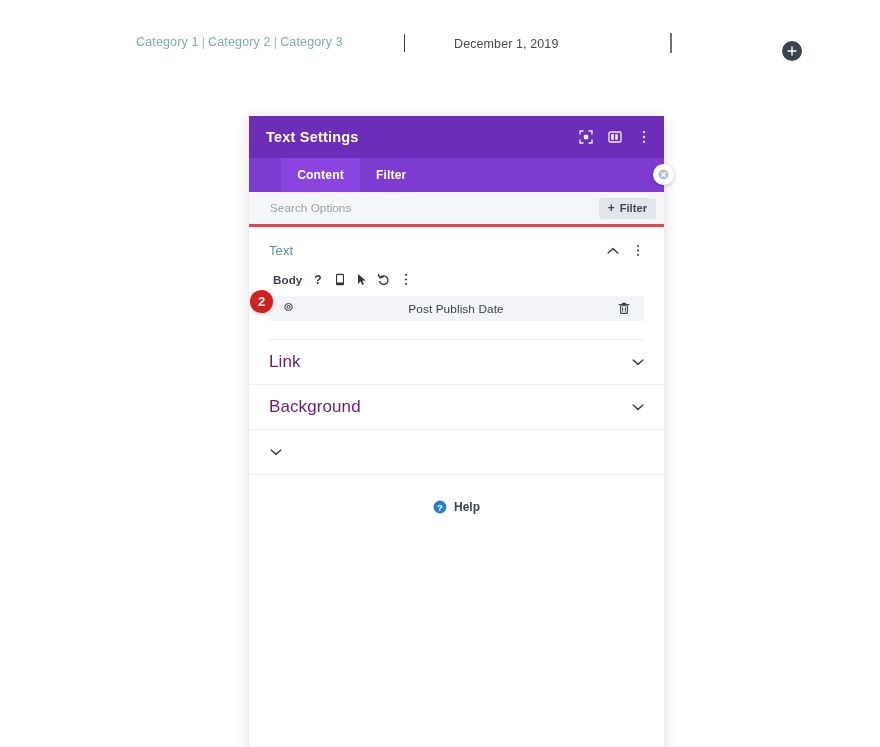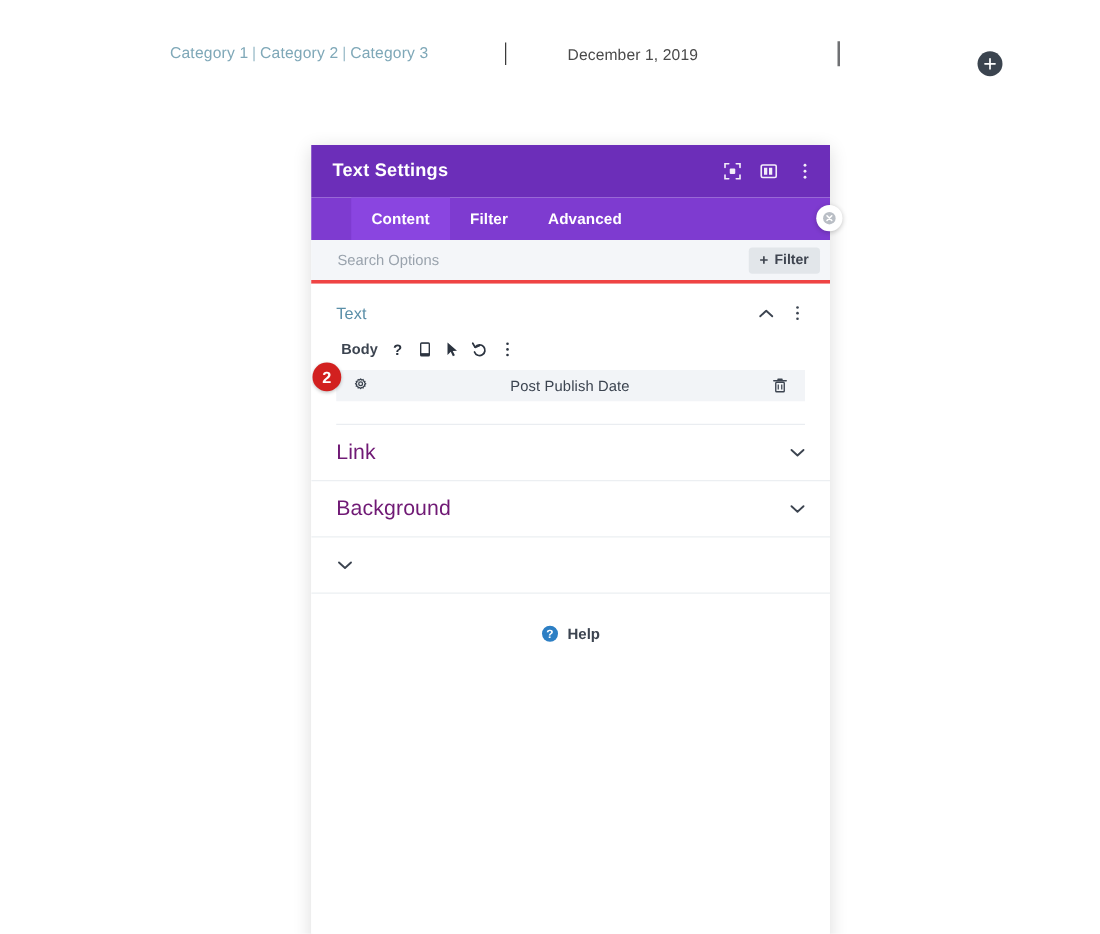--- a/index.html
+++ b/index.html
@@ -246,21 +246,20 @@
             <circle cx="2" cy="7" r="1.15" fill="#ffffff"></circle>
             <circle cx="2" cy="11.8" r="1.15" fill="#ffffff"></circle>
           </svg>
         </span>
       </div>
     </div>
 
     <div class="tab-bar">
       <div class="tab active">Content</div>
       <div class="tab">Filter</div>
-      <div class="tab">Advanced</div>
     </div>
 
     <div class="close-circle">
       <span>
         <svg width="11" height="11" viewBox="0 0 11 11">
           <circle cx="5.5" cy="5.5" r="5" fill="#b9bec5"></circle>
           <path d="M3.6 3.6 L7.4 7.4 M7.4 3.6 L3.6 7.4" stroke="#ffffff" stroke-width="1.3" stroke-linecap="round"></path>
         </svg>
       </span>
     </div>

